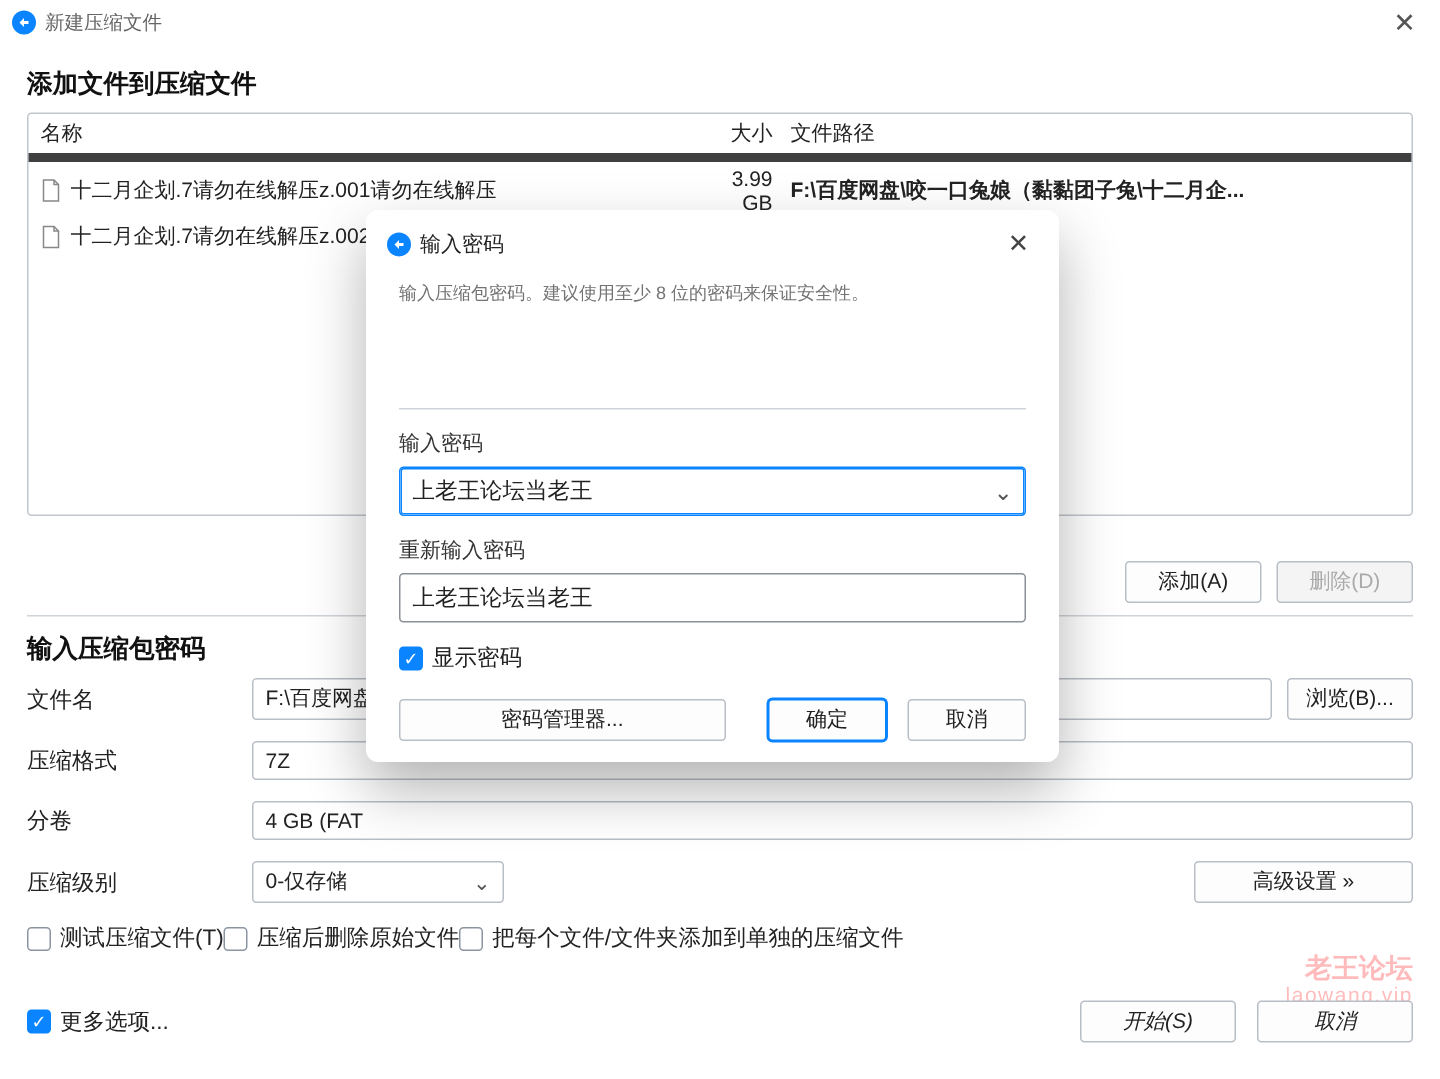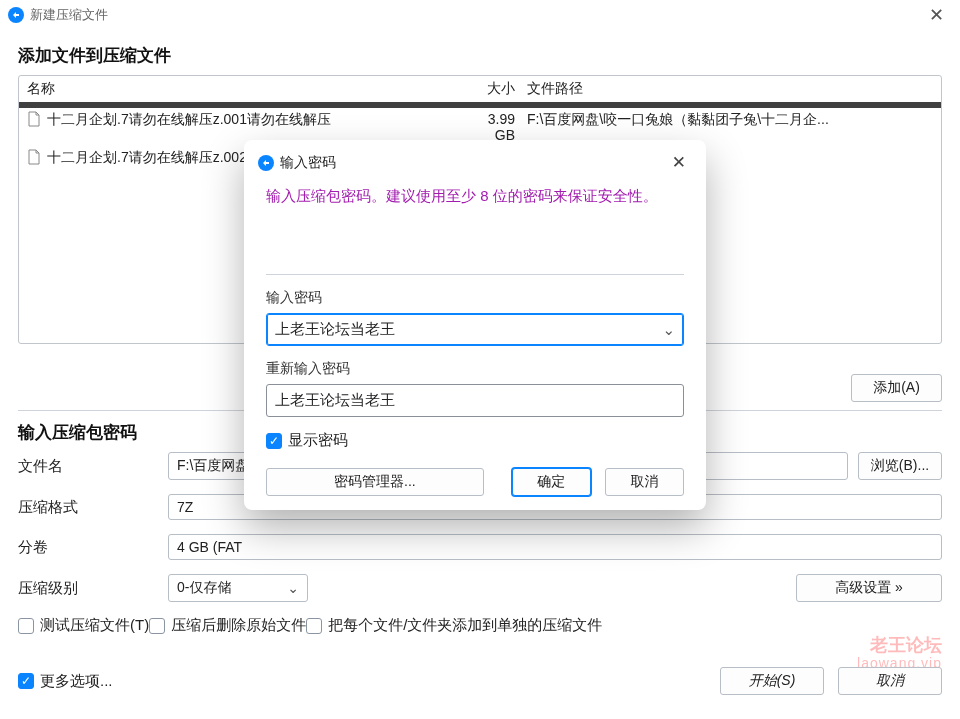--- a/index.html
+++ b/index.html
@@ -15,40 +15,40 @@
 
   h2.section-title { font-size: 17px; font-weight: 700; color: #111; margin-bottom: 8px; }
 
   
   .filetable { border: 1px solid #c0c6cc; border-radius: 3px; }
   .filetable .th-row { display: flex; padding: 4px 8px; border-bottom: 6px solid #404040; color: #222; font-size: 14px; }
   .filetable .th-name { flex: 0 0 440px; }
   .filetable .th-size { flex: 0 0 60px; text-align: right; padding-right: 12px; }
   .filetable .th-path { flex: 1; }
   .filetable .rows { height: 235px; overflow: hidden; }
-  .filetable .row { display: flex; padding: 3px 8px; font-size: 14px; color: #222; align-items: flex-start; }
+  .filetable .row { display: flex; padding: 3px 8px; font-size: 14px; color: #222; align-items: center; }
   .filetable .row .cell-icon { width: 16px; height: 16px; margin-right: 4px; display:flex; align-items:center; }
   .filetable .row .cell-name { flex: 0 0 420px; white-space: nowrap; overflow: hidden; text-overflow: ellipsis; }
   .filetable .row .cell-size { flex: 0 0 60px; text-align: right; padding-right: 12px; }
-  .filetable .row .cell-path { flex: 1; white-space: nowrap; overflow: hidden; text-overflow: ellipsis; }
+  .filetable .row .cell-path { flex: 1; white-space: nowrap; overflow: hidden; text-overflow: ellipsis; font-weight: bold; }
 
   .total-row { display: flex; align-items: center; margin-top: 12px; margin-bottom: 8px; flex-direction: column; }
   .total-row .btns { margin-left: auto; display: flex; gap: 10px; }
 
   .btn { border: 1px solid #b8bec6; background: #fdfdfd; border-radius: 3px; padding: 4px 0; width: 91px; text-align: center; font-size: 14px; cursor: pointer; }
   .btn:disabled, .btn.disabled { color: #aaa; background: #f4f4f4; }
 
   .hr { border: none; border-top: 1px solid #cfd4da; margin: 6px 0 10px 0; }
 
   
   .setrow { display: flex; align-items: center; margin-bottom: 14px; }
   .setrow .label { flex: 0 0 150px; color: #222; font-size: 15px; }
   .setrow .field { flex: 1; display: flex; gap: 10px; align-items: center; }
   .textinput { border: 1px solid #b8bec6; border-radius: 3px; padding: 4px 8px; font-size: 14px; background: #fff; }
-  .combo { border: 1px solid #b8bec6; border-radius: 3px; padding: 4px 8px; font-size: 14px; background: #fff; width: 140px; display:flex; align-items:center; }
+  .combo { border: 1px solid #b8bec6; border-radius: 3px; padding: 4px 8px; font-size: 14px; background: #fff; width: 168px; display:flex; align-items:center; }
   .combo .chev { margin-left:auto; color:#555; }
 
   .check-row { display: flex; margin-top: 6px; align-items: center; }
   .checkbox { width: 16px; height: 16px; border: 1px solid #8b95a2; border-radius: 3px; display:inline-flex; align-items:center; justify-content:center; margin-right:6px; vertical-align:middle; }
   .checkbox.checked { background:#0a84ff; border-color:#0a84ff; }
   .checkbox.checked::after { content:"✓"; color:#fff; font-size:12px; line-height:1; }
   .chk-item { display:flex; align-items:center; font-size:15px; }
 
   
   .bottombar { position:absolute; bottom:24px; left:18px; right:18px; display:flex; align-items:center; }
@@ -56,21 +56,21 @@
   .bottombar .btn { width:104px; }
 
   
   .modal { position:absolute; left:244px; top:140px; width:462px; background:#fff; border-radius:8px; box-shadow:0 18px 40px rgba(0,0,0,.30); padding-bottom: 14px; }
   .modal .m-title { display:flex; align-items:center; padding:10px 14px 4px 14px; }
   .modal .m-title .app-icon { width:16px; height:16px; border-radius:50%; background:#0a84ff; margin-right:6px; display:flex; align-items:center; justify-content:center; }
   .modal .m-title .app-icon svg { width:10px; height:10px; fill:#fff; }
   .modal .m-title .t { font-size:14px; color:#222; }
   .modal .m-title .close { margin-left:auto; font-size:17px; color:#444; padding:2px 6px; cursor:pointer; }
   .modal .body { padding: 8px 22px 0 22px; }
-  .modal .hint { font-size:15px; color:#a21caf; }
+  .modal .hint { font-size:12px; color:#737373; }
   .modal .sep { border-top:1px solid #cfd4da; margin:68px 0 14px 0; }
   .modal .fld-label { font-size:14px; color:#333; margin-bottom:6px; }
   .modal .fld-input { width:100%; border:1px solid #8a8f98; border-radius:3px; padding:6px 8px; font-size:15px; margin-bottom:14px; display:flex; align-items:center; }
   .modal .fld-input.focus { border-color:#0a84ff; box-shadow:0 0 0 1px #0a84ff inset; }
   .modal .fld-input .chev { margin-left:auto; color:#555; }
   .modal .chk-item { margin-top:4px; margin-bottom:18px; }
   .modal .m-btns { display:flex; gap:14px; padding:0 22px; }
   .modal .m-btns .spacer { flex:1; }
   .modal .btn.pm { width:220px; }
   .modal .btn.ok { width:80px; border-color:#0a84ff; box-shadow:0 0 0 1px #0a84ff; }
@@ -129,20 +129,21 @@
         <div class="cell-size"></div>
         <div class="cell-path">...黏团子兔\十二月企...</div>
       </div>
     </div>
   </div>
 
   <div class="total-row">
     <span>总大小: 7.94 GB</span>
     <div class="btns">
       <div class="btn">添加(A)</div>
+      <div class="btn disabled">删除(D)</div>
     </div>
   </div>
 
   <hr class="hr">
 
   <h2 class="section-title">输入压缩包密码</h2>
 
   <div class="setrow">
     <div class="label">文件名</div>
     <div class="field">

